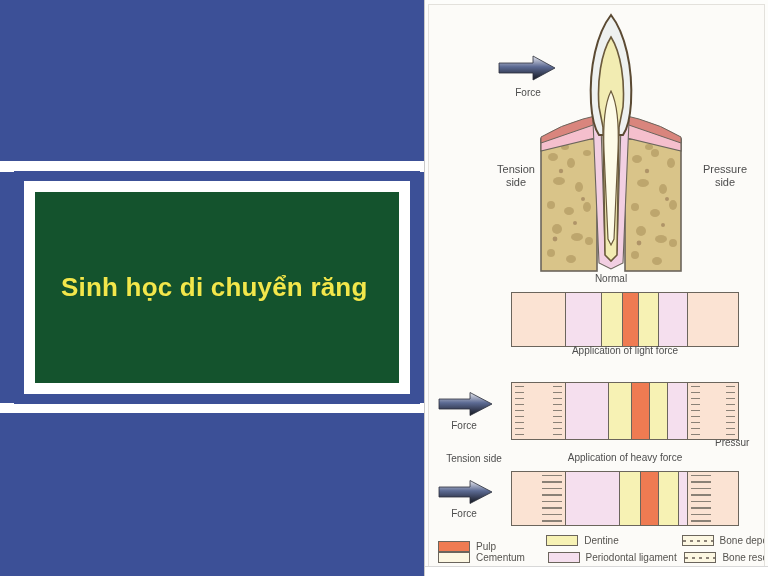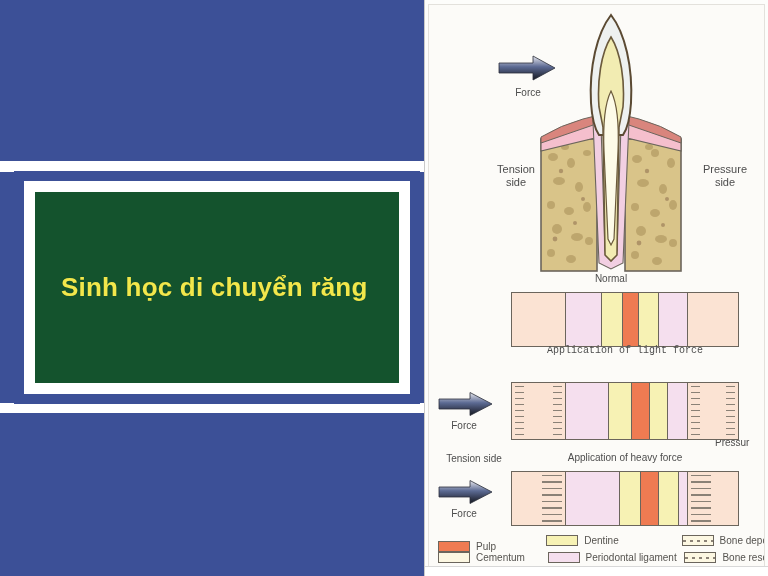--- a/index.html
+++ b/index.html
@@ -219,21 +219,21 @@
       <div class="bar" style="left:82px;top:287px;width:228px;height:55px;">
         <div class="seg bone div" style="width:24%;"></div>
         <div class="seg pdl div" style="width:16%;"></div>
         <div class="seg cem div" style="width:9%;"></div>
         <div class="seg pulp div" style="width:7%;"></div>
         <div class="seg cem div" style="width:9%;"></div>
         <div class="seg pdl div" style="width:13%;"></div>
         <div class="seg bone" style="width:22%;"></div>
       </div>
 
-      <div class="lbl" style="left:92px;top:340px;width:208px;font-family:Liberation Mono, monospace;">Application of light force</div>
+      <div class="lbl" style="left:92px;top:340px;width:208px;">Application of light force</div>
 
       <svg class="arrow" style="left:8px;top:385px;" width="58" height="28" viewBox="0 0 58 28">
         <defs>
           <linearGradient id="ag2" x1="0" y1="0" x2="0" y2="1">
             <stop offset="0%" stop-color="#e8e8ee"></stop>
             <stop offset="45%" stop-color="#5c6a93"></stop>
             <stop offset="100%" stop-color="#15171f"></stop>
           </linearGradient>
         </defs>
         <path d="M2 9 L33 9 L33 2.5 L55 14 L33 25.5 L33 19 L2 19 Z" fill="url(#ag2)" stroke="#2b2f3a" stroke-width="0.8"></path>

